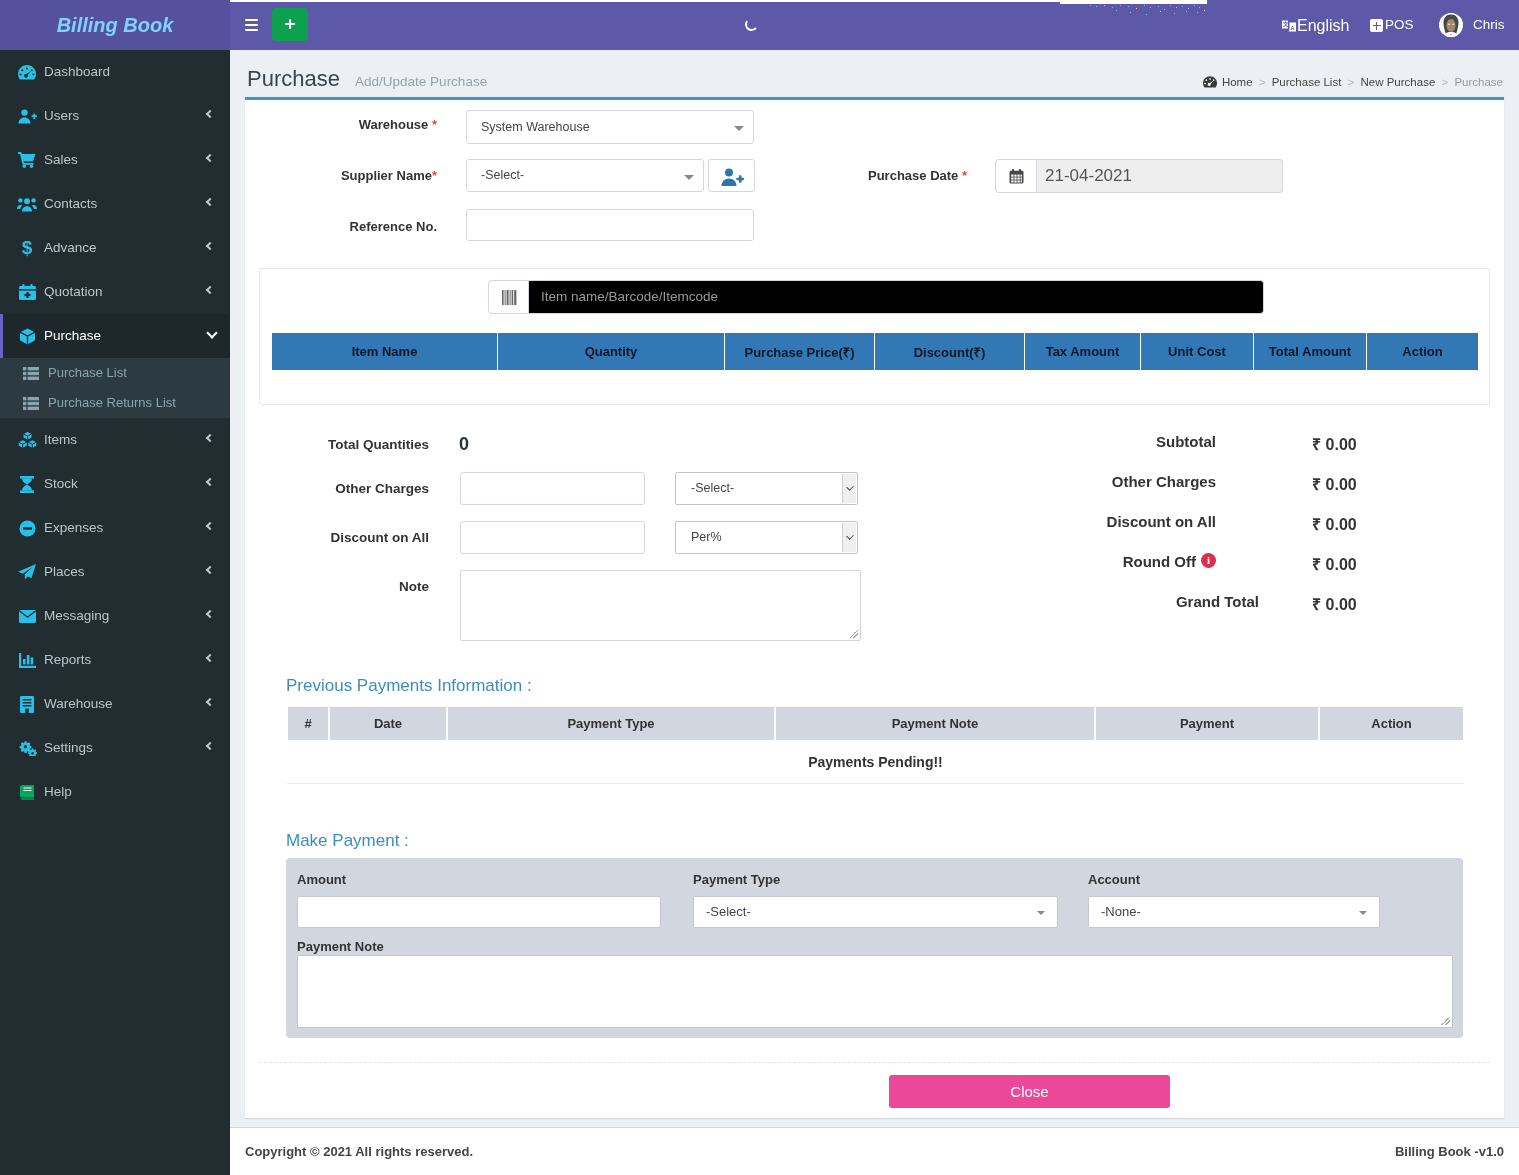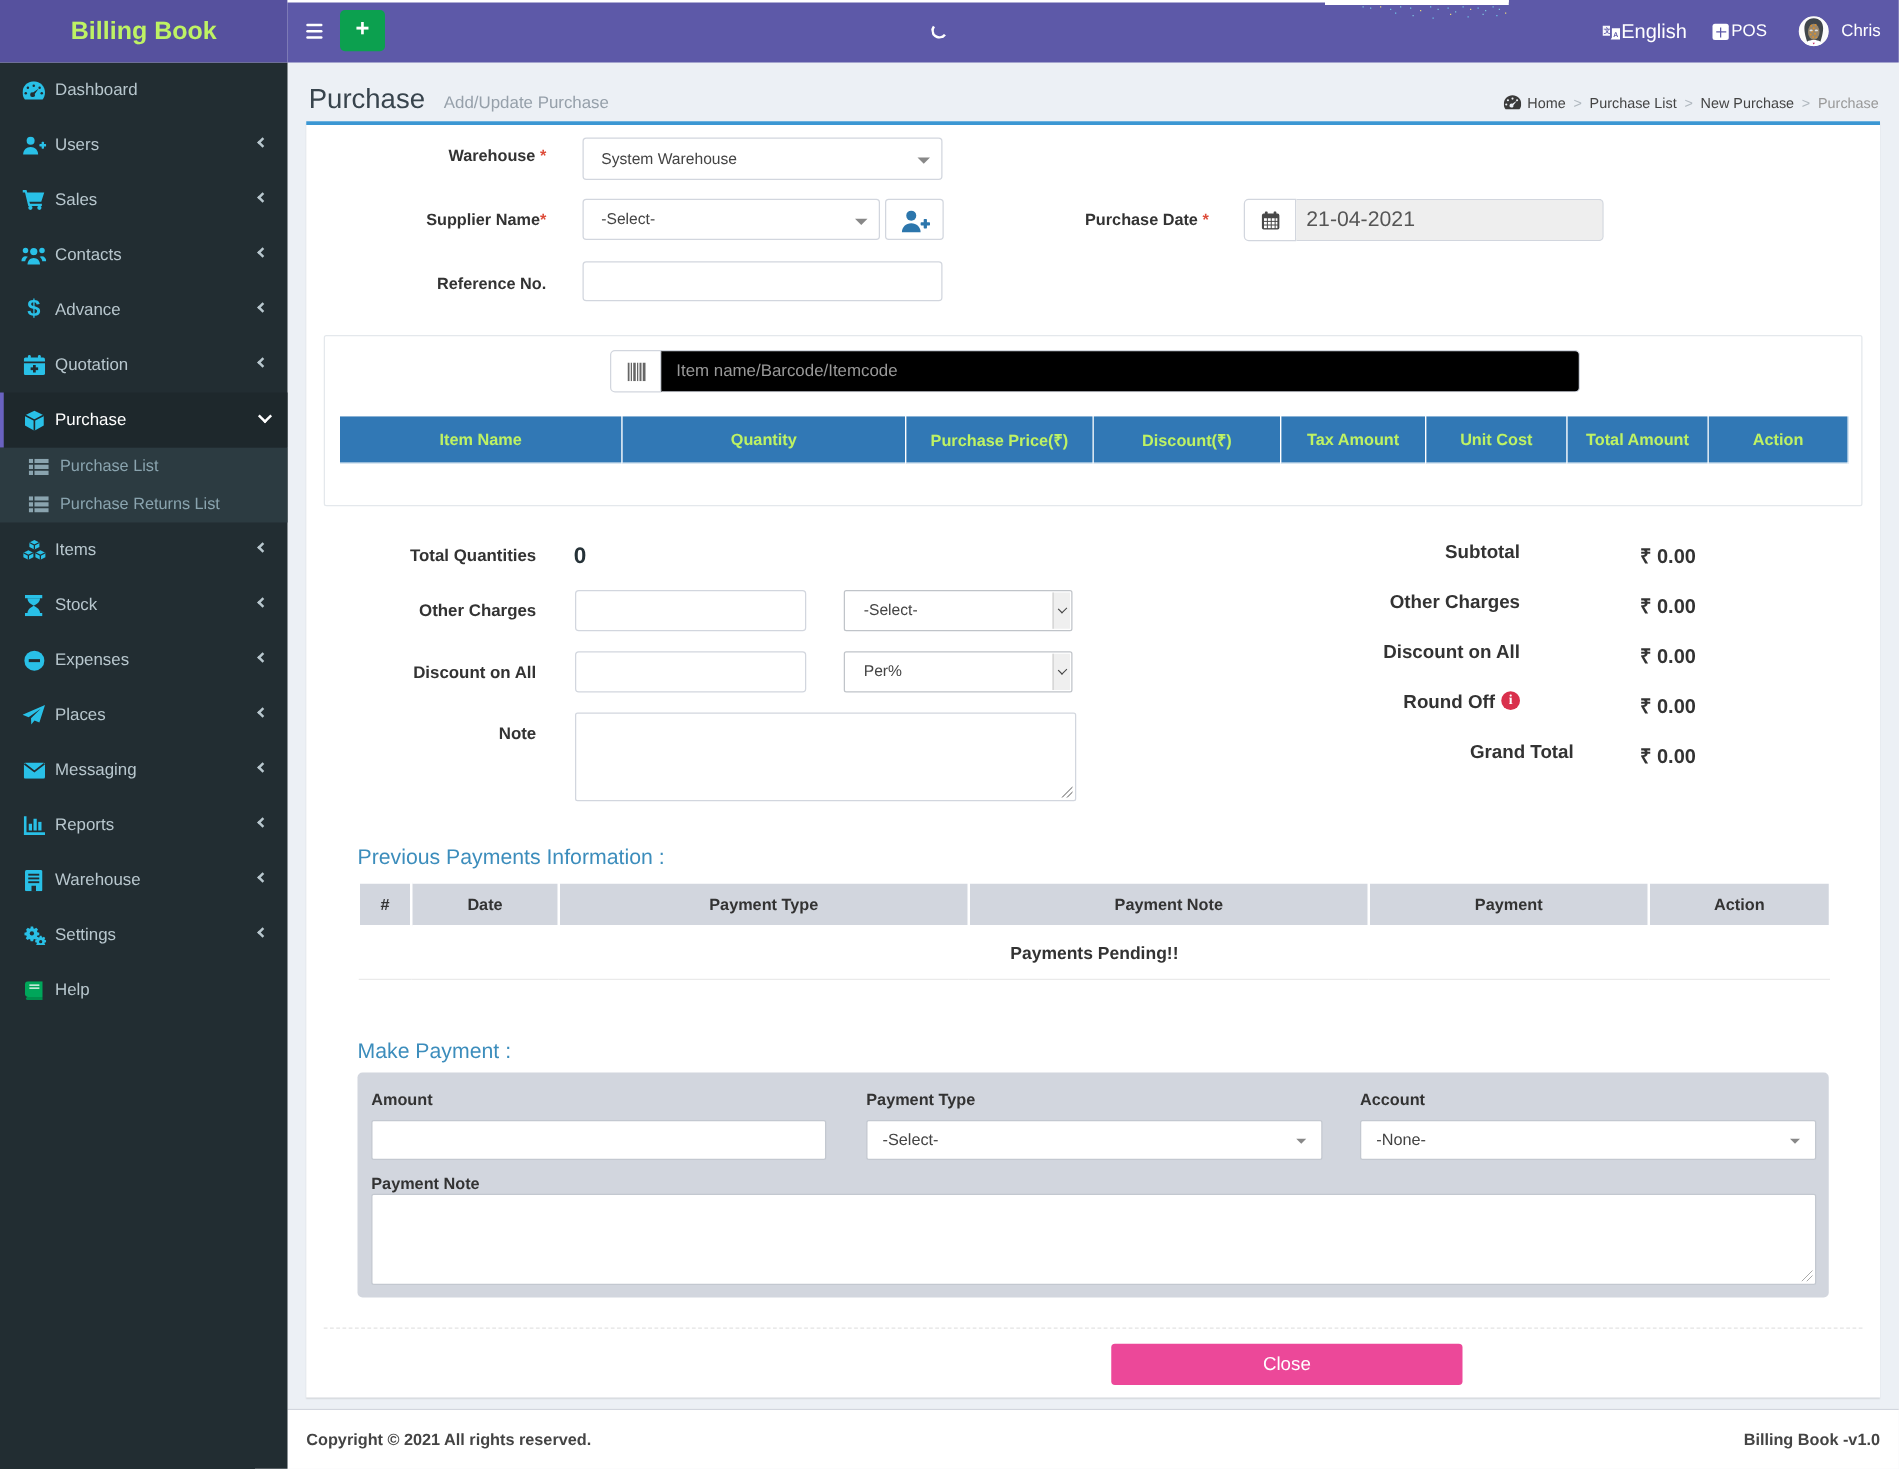--- a/index.html
+++ b/index.html
@@ -1,21 +1,21 @@
 <!DOCTYPE html>
 <html><head>
 <meta charset="utf-8">
 <title>Billing Book</title>
 <style>
 * { margin:0; padding:0; box-sizing:border-box; }
 html,body { width:1519px; height:1175px; overflow:hidden; }
 body { font-family:"Liberation Sans", sans-serif; font-size:14px; color:#333; background:#ecf0f5; }
 
 
-.logo { position:absolute; left:0; top:0; width:230px; height:50px; background:#56519e; color:#bef264; text-align:center; line-height:50px; font-size:20px; font-weight:bold; z-index:5; }
+.logo { position:absolute; left:0; top:0; width:230px; height:50px; background:#56519e; color:#7dd3fc; text-align:center; line-height:50px; font-size:20px; font-weight:bold; z-index:5;font-style:italic; }
 .navbar { position:absolute; left:230px; top:0; right:0; height:50px; background:#5d59a8; z-index:4; }
 .hamb { position:absolute; left:15px; top:19px; width:13px; height:12px; }
 .hamb span { display:block; height:2px; background:#fff; margin-bottom:3px; border-radius:1px; }
 .addbtn { position:absolute; left:42px; top:8px; width:36px; height:33px; background:#0ca04f; border-radius:4px; color:#fff; font-size:19px; font-weight:bold; text-align:center; line-height:31px; }
 .spinner { position:absolute; left:515px; top:18px; width:13px; height:13px; border:2.5px solid #fff; border-radius:50%; border-top-color:transparent; border-right-color:transparent; transform:rotate(-8deg); }
 .pace-bar { position:absolute; top:0; left:230px; width:977px; height:2px; background:#fff; z-index:9; }
 .pace-bar2 { position:absolute; top:0; left:1060px; width:147px; height:4px; background:#fff; z-index:9; }
 
 
 .sidebar { position:absolute; left:0; top:50px; bottom:0; width:230px; background:#222d32; z-index:3; }
@@ -40,21 +40,21 @@
 
 .card { position:absolute; left:15px; top:47px; width:1259px; height:1021px; background:#fff; border-top:3px solid #3b97d3; box-shadow:0 1px 1px rgba(0,0,0,.1); }
 .abs { position:absolute; }
 label.flabel, .flabel { font-weight:bold; color:#333; font-size:13px; }
 .req { color:#dd4b39; }
 .fselect, .finput { background:#fff; border:1px solid #d2d6de; border-radius:3px; height:34px; font-size:12.5px; color:#444; }
 .caret { position:absolute; width:0; height:0; border-left:5px solid transparent; border-right:5px solid transparent; border-top:5px solid #888; }
 
 
 .itable { border-collapse:collapse; }
-.itable th { background:#3178b5; color:#bef264; font-weight:bold; font-size:13px; border:1.5px solid #fff; height:38px; }
+.itable th { background:#3178b5; color:#0f172a; font-weight:bold; font-size:13px; border:1.5px solid #fff; height:38px; }
 
 .ptable th { background:#d2d6de; color:#333; font-weight:bold; font-size:13px; border:2px solid #fff; height:35px; }
 
 .sect-title { color:#3c8dbc; font-size:17px; }
 .nsel { height:33px; background:#fff; border:1px solid #c0c4c9; border-radius:2px; line-height:31px; padding-left:15px; font-size:12.5px; color:#444; }
 .nbtn { position:absolute; right:1px; top:1px; width:14px; height:29px; background:#efefef; border-left:1px solid #cfcfcf; }
 .nchv { position:absolute; left:3.5px; top:10px; width:6px; height:6px; border-left:1.5px solid #444; border-bottom:1.5px solid #444; transform:rotate(-45deg) scale(1,.8); }
 .resz { position:absolute; right:2px; bottom:2px; width:9px; height:9px; background:
   linear-gradient(135deg, transparent 50%, #aaa 50%, #aaa 56%, transparent 56%, transparent 72%, #aaa 72%, #aaa 78%, transparent 78%); }
 .btn { border:none; border-radius:3px; color:#fff; font-size:15px; text-align:center; line-height:33px; height:33px; }
@@ -405,21 +405,21 @@
     </tbody>
       </table>
 
     <div class="abs sect-title" style="left:41px;top:731px;">Make Payment :</div>
     <div class="abs" style="left:41px;top:758px;width:1177px;height:180px;background:#d2d6de;border-radius:4px;">
       <div class="abs flabel" style="left:11px;top:14px;">Amount</div>
       <div class="abs" style="left:11px;top:38px;width:364px;height:32px;background:#fff;border:1px solid #c3c8d0;border-radius:2px;"></div>
       <div class="abs flabel" style="left:407px;top:14px;">Payment Type</div>
       <div class="abs" style="left:407px;top:38px;width:365px;height:32px;background:#fff;border:1px solid #c3c8d0;border-radius:2px;line-height:30px;padding-left:12px;font-size:13px;color:#444;">-Select-<span class="caret" style="right:12px;top:14px;border-left-width:4px;border-right-width:4px;border-top-width:4px;"></span></div>
       <div class="abs flabel" style="left:802px;top:14px;">Account</div>
-      <div class="abs" style="left:802px;top:38px;width:365px;height:32px;background:#fff;border:1px solid #c3c8d0;border-radius:2px;line-height:30px;padding-left:12px;font-size:13px;color:#444;">-None-<span class="caret" style="right:12px;top:14px;border-left-width:4px;border-right-width:4px;border-top-width:4px;"></span></div>
+      <div class="abs" style="left:802px;top:38px;width:292px;height:32px;background:#fff;border:1px solid #c3c8d0;border-radius:2px;line-height:30px;padding-left:12px;font-size:13px;color:#444;">-None-<span class="caret" style="right:12px;top:14px;border-left-width:4px;border-right-width:4px;border-top-width:4px;"></span></div>
       <div class="abs flabel" style="left:11px;top:81px;">Payment Note</div>
       <div class="abs" style="left:11px;top:97px;width:1156px;height:73px;background:#fff;border:1px solid #c3c8d0;border-radius:2px;">
           <span class="resz"></span>
         </div>
     </div>
 
     <div class="abs" style="left:14px;top:962px;width:1231px;border-top:1px dashed #e3e3e3;"></div>
     <button class="btn abs" style="left:335px;top:1032px;width:332px;background:#0f172a;">Save</button>
     <button class="btn abs" style="left:644px;top:975px;width:281px;background:#ec4899;">Close</button>
   </div>

